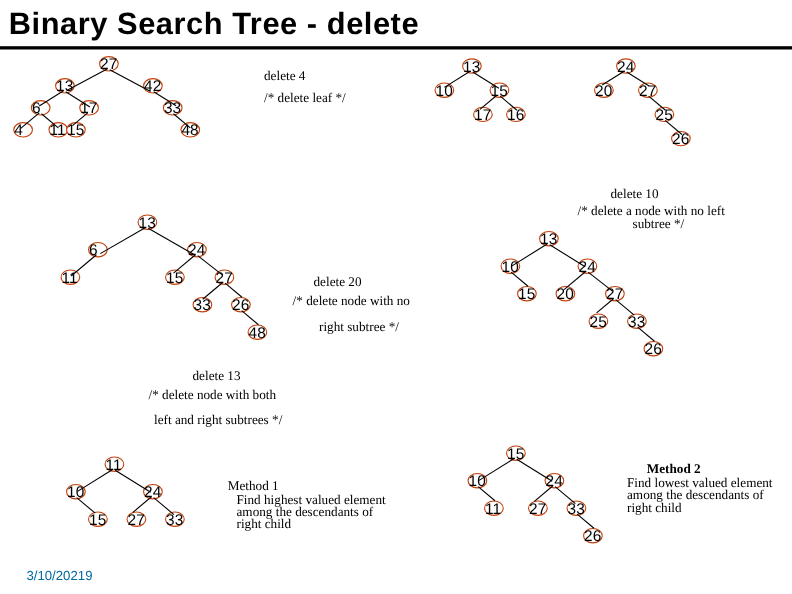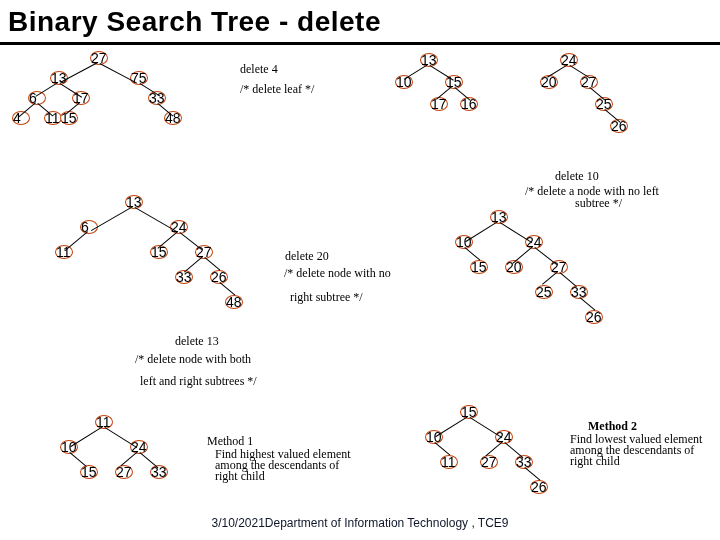--- a/index.html
+++ b/index.html
@@ -45,61 +45,61 @@
     font-size: 12px;
     line-height: 1.15;
     color: #000;
     white-space: nowrap;
   }
   .footer {
     position: absolute;
     bottom: 10px;
     left: 0; right: 0;
     font-size: 12px;
-    color: #0f172a;
+    color: #0369a1;
     padding: 0 24px;
     display: flex;
-    justify-content: center;
+    justify-content: flex-start;
   }
 </style>
 </head>
 <body>
 
 <div class="title">Binary Search Tree - delete</div>
 
 <div class="content">
 
   <div class="cap" style="left:240px;top:18px">delete 4</div>
   <div class="cap" style="left:240px;top:38px">/* delete leaf */</div>
 
   <div class="cap" style="left:555px;top:125px">delete 10</div>
   <div class="cap" style="left:525px;top:140px">/* delete a node with no left</div>
   <div class="cap" style="left:575px;top:152px">subtree */</div>
 
   <div class="cap" style="left:285px;top:205px">delete 20</div>
-  <div class="cap" style="left:284px;top:222px">/* delete node with no</div>
+  <div class="cap" style="left:266px;top:222px">/* delete node with no</div>
   <div class="cap" style="left:290px;top:246px">right subtree */</div>
 
   <div class="cap" style="left:175px;top:290px">delete 13</div>
   <div class="cap" style="left:135px;top:308px">/* delete node with both</div>
   <div class="cap" style="left:140px;top:330px">left and right subtrees */</div>
 
   <div class="cap" style="left:207px;top:390px;font-weight:normal">Method 1</div>
   <div class="cap" style="left:215px;top:403px">Find highest valued element</div>
   <div class="cap" style="left:215px;top:414px">among the descendants of</div>
   <div class="cap" style="left:215px;top:425px">right child</div>
 
   <div class="cap" style="left:588px;top:375px;font-weight:bold">Method 2</div>
   <div class="cap" style="left:570px;top:388px">Find lowest valued element</div>
   <div class="cap" style="left:570px;top:399px">among the descendants of</div>
   <div class="cap" style="left:570px;top:410px">right child</div>
 
   <div class="node" style="left:90px;top:6px">27</div>
   <div class="node" style="left:50px;top:26px">13</div>
-  <div class="node" style="left:130px;top:26px">75</div>
+  <div class="node" style="left:130px;top:26px">42</div>
   <div class="node" style="left:28px;top:46px">6</div>
   <div class="node" style="left:72px;top:46px">17</div>
   <div class="node" style="left:148px;top:46px">33</div>
   <div class="node" style="left:12px;top:66px">4</div>
   <div class="node" style="left:44px;top:66px">11</div>
   <div class="node" style="left:60px;top:66px">15</div>
   <div class="node" style="left:164px;top:66px">48</div>
   <div class="edge" style="left:98px;top:18px;width:42px;transform:rotate(152deg)"></div>
   <div class="edge" style="left:100px;top:18px;width:42px;transform:rotate(28deg)"></div>
   <div class="edge" style="left:58px;top:38px;width:26px;transform:rotate(148deg)"></div>
@@ -189,15 +189,14 @@
   <div class="edge" style="left:470px;top:372px;width:38px;transform:rotate(32deg)"></div>
   <div class="edge" style="left:435px;top:397px;width:20px;transform:rotate(40deg)"></div>
   <div class="edge" style="left:503px;top:397px;width:22px;transform:rotate(140deg)"></div>
   <div class="edge" style="left:505px;top:397px;width:24px;transform:rotate(40deg)"></div>
   <div class="edge" style="left:525px;top:422px;width:20px;transform:rotate(40deg)"></div>
 
 </div>
 
 <div class="footer">
   <span>3/10/2021</span>
-  <span>Department of Information Technology , TCE</span>
   <span>9</span>
 </div>
 
 </body></html>

